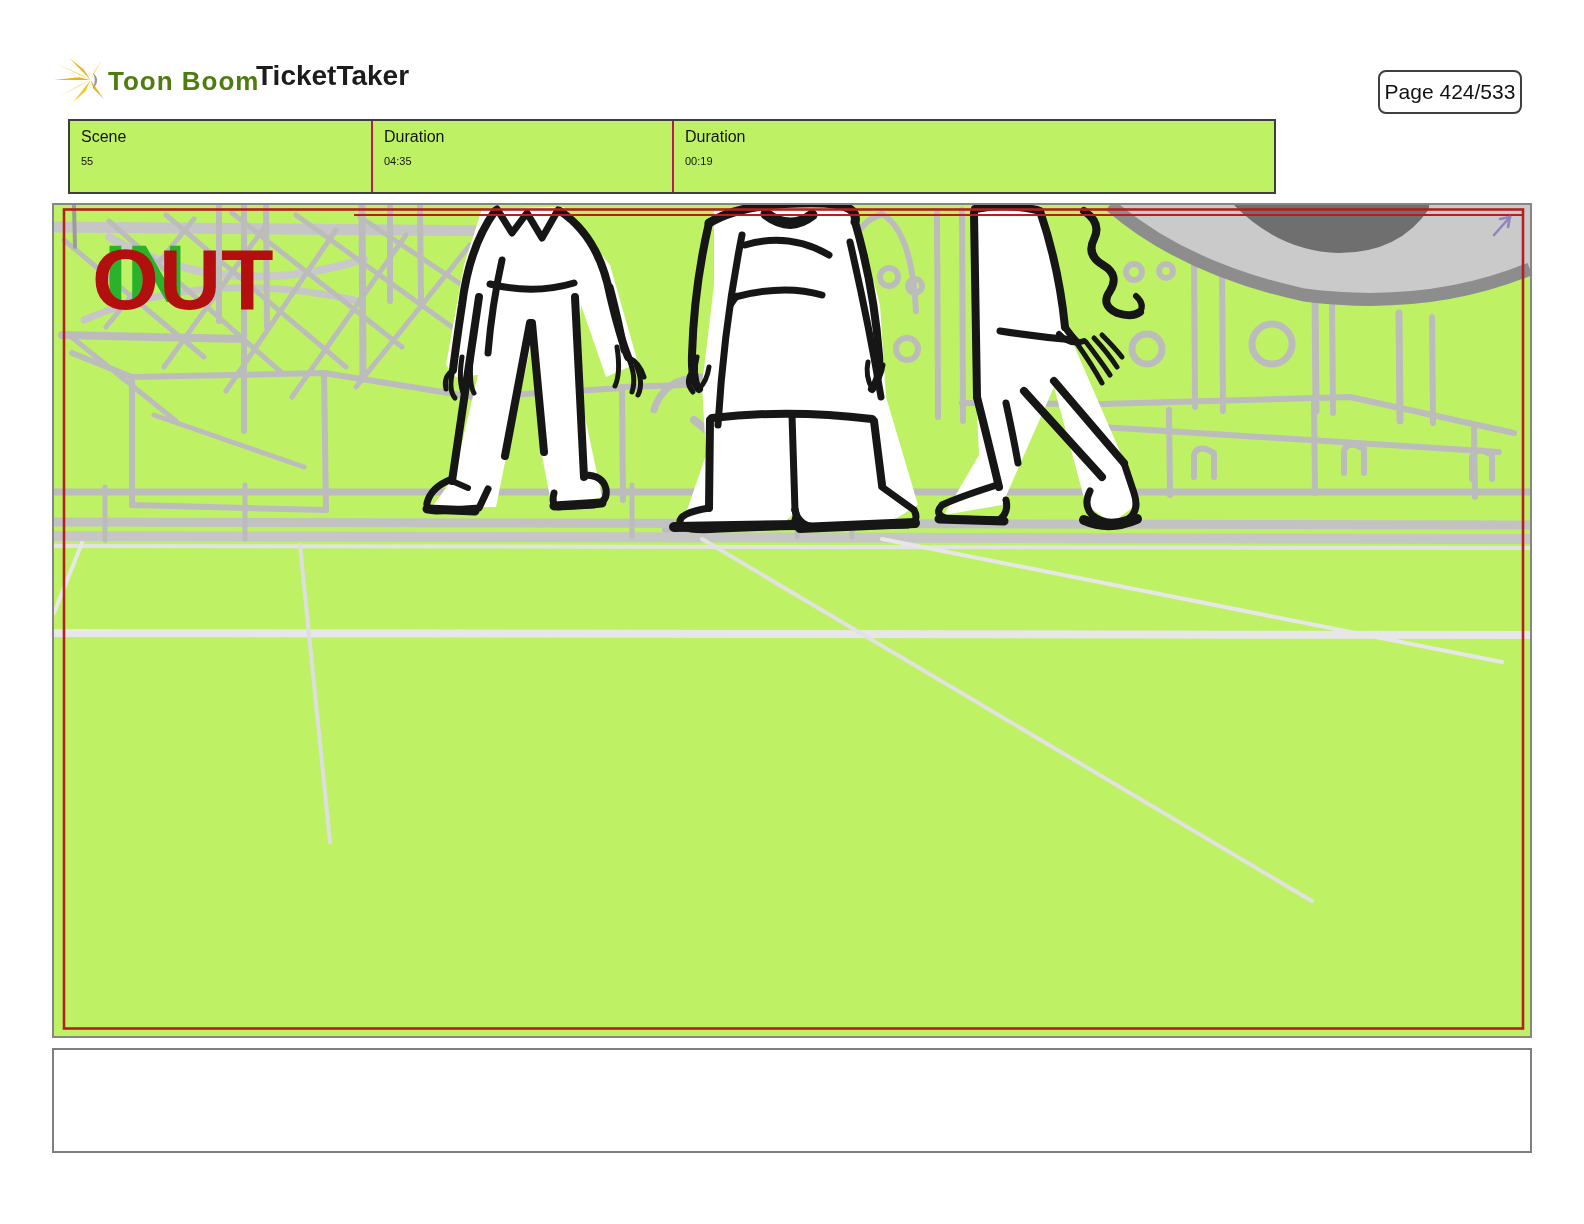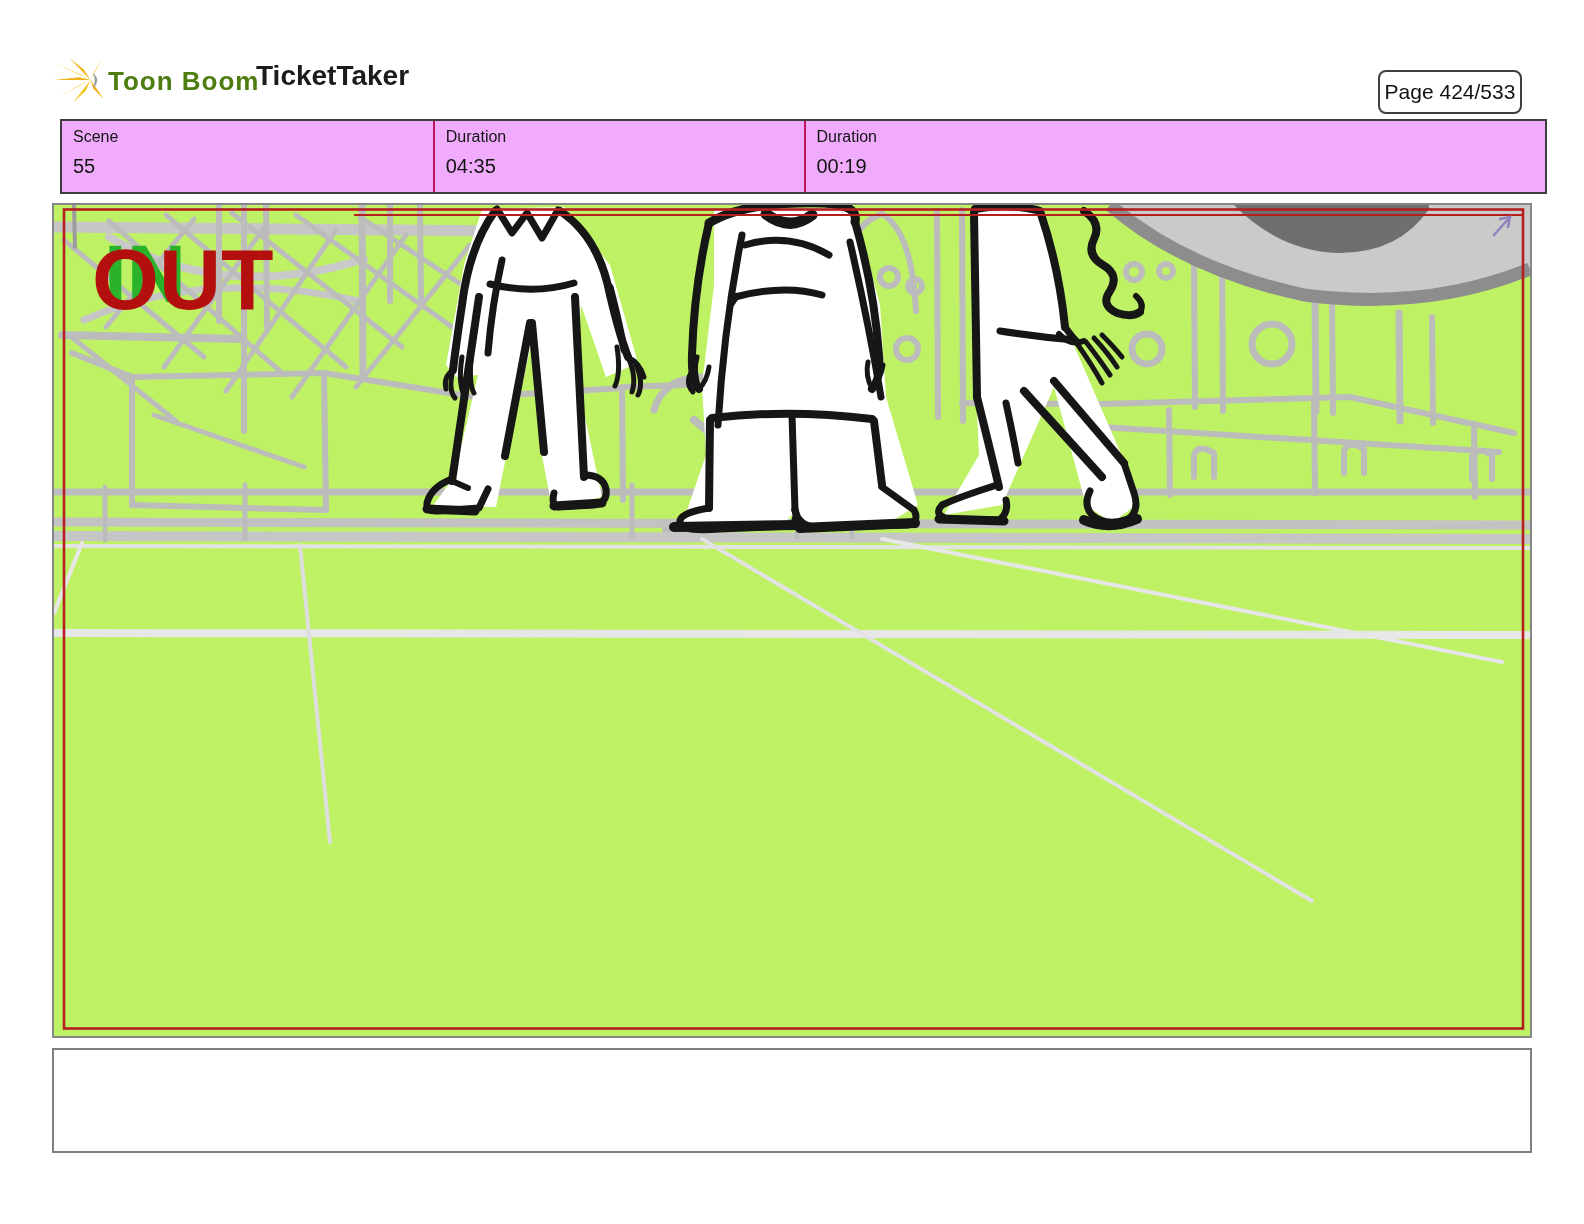--- a/index.html
+++ b/index.html
@@ -11,27 +11,27 @@
   
   .logo-svg{left:54px;top:57px;width:50px;height:48px;}
   .brand-text{left:108px;top:66px;font-size:26px;font-weight:bold;color:#4d7c0f;letter-spacing:1px;}
   .page-title{left:256px;top:60px;font-size:28px;font-weight:bold;color:#1c1c1c;}
   .page-box{
     left:1378px;top:59px;width:144px;height:44px;border:2px solid #3f3f3f;border-radius:8px;
     display:flex;align-items:center;justify-content:center;font-size:21px;color:#111;background:#fff;box-sizing:border-box;margin-top:11px;
   }
   
   .info-table{
-    left:60px;top:119px;width:1487px;height:75px;border:2px solid #3e3e3e;box-sizing:border-box;
-    display:grid;grid-template-columns:1fr 1fr 1fr 1fr;background:#f0abfc;
+    left:68px;top:119px;width:1208px;height:75px;border:2px solid #3e3e3e;box-sizing:border-box;
+    display:grid;grid-template-columns:1fr 1fr 1fr 1fr;background:#bef264;
   }
   .info-cell{border-left:2px solid #be185d;padding:7px 11px;box-sizing:border-box;}
   .info-cell:first-child{border-left:none;}
   .info-label{font-size:16px;color:#141414;}
-  .info-value{font-size:20px;color:#141414;margin-top:9px;}
+  .info-value{font-size:11px;color:#141414;margin-top:9px;}
   
   .panel-box{
     left:52px;top:203px;width:1480px;height:835px;border:2px solid #868686;
     box-sizing:border-box;background:#bef264;overflow:hidden;
   }
   .panel-box svg{display:block;width:100%;height:100%;}
   
   .caption-box{
     left:52px;top:1048px;width:1480px;height:105px;border:2px solid #7f7f7f;
     box-sizing:border-box;background:#fff;

